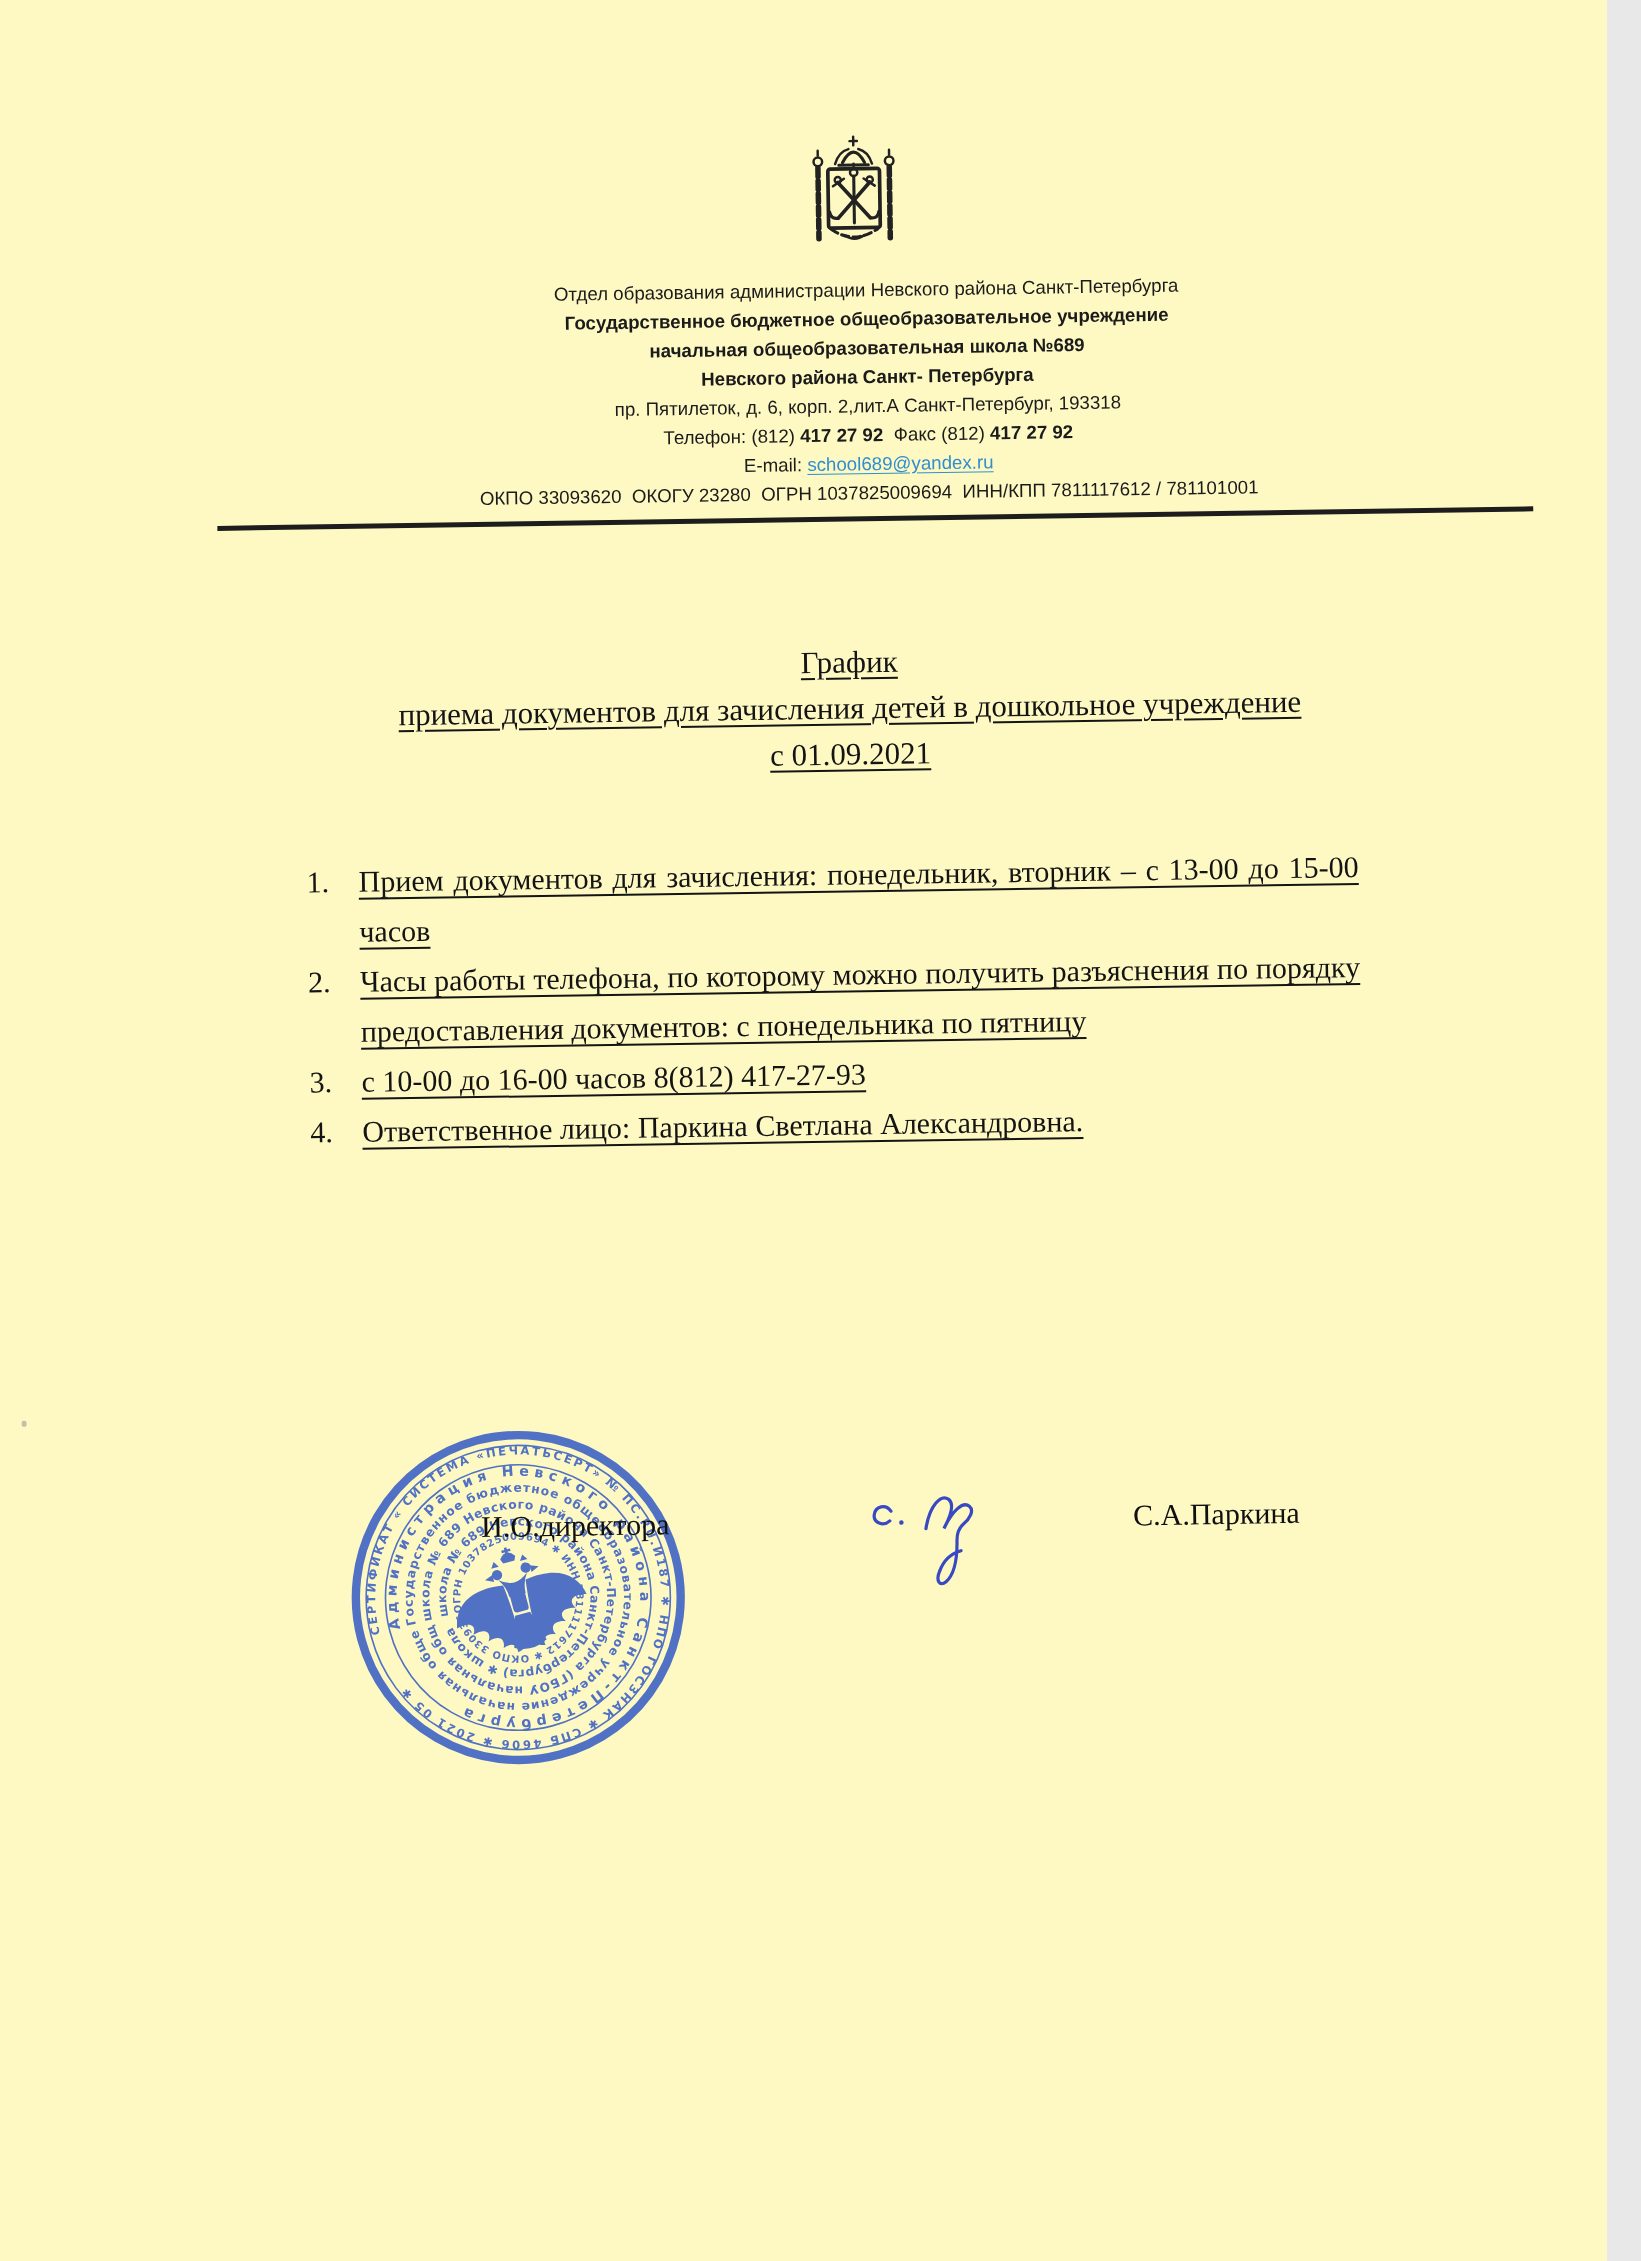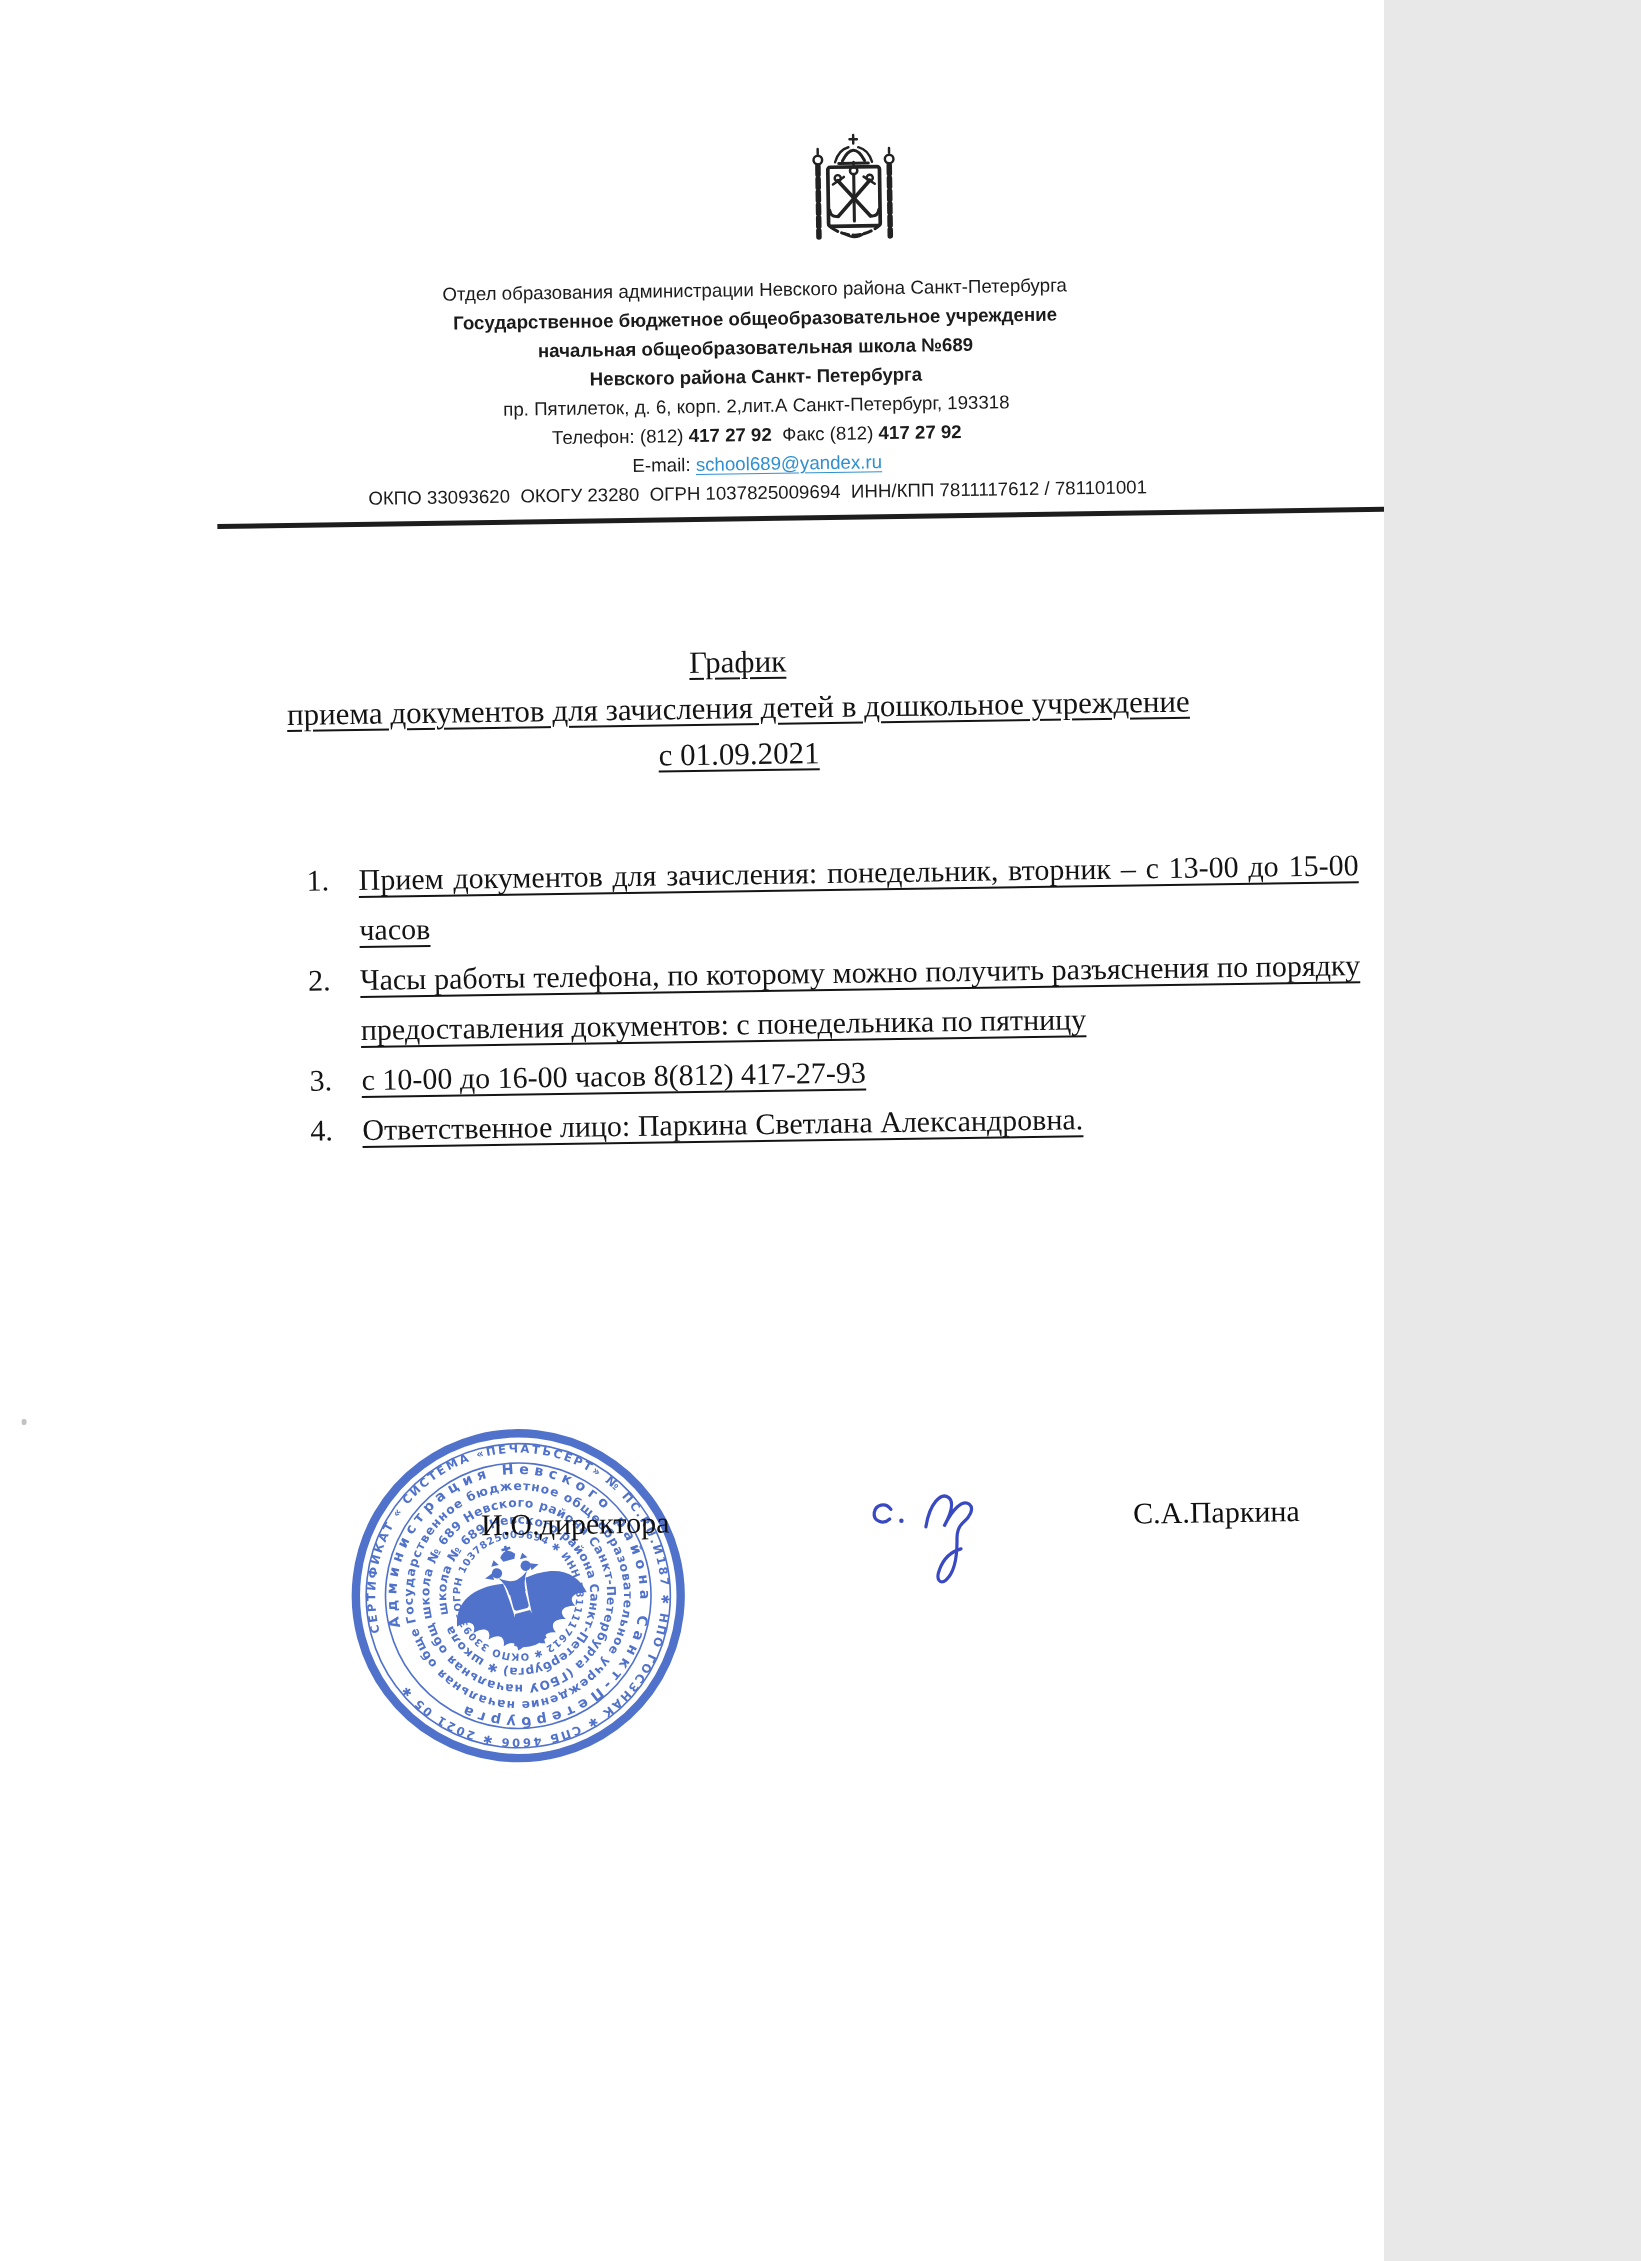--- a/index.html
+++ b/index.html
@@ -1,18 +1,18 @@
 <!DOCTYPE html>
 <html style="font-size:10.3px"><head>
 <meta charset="utf-8">
 <style>
   html,body { margin:0; padding:0; background:#e8e8e8; }
   .page {
-    position:relative; width:1384px; height:2261px;
-    background:#ffffff; overflow:hidden;
+    position:relative; width:1607px; height:2261px;
+    background:#fef9c3; overflow:hidden;
     font-family:"Liberation Sans", sans-serif;
     text-decoration:underline;
   }
   .scan { position:absolute; inset:0; transform:rotate(-0.85deg); transform-origin:55% 28%; }
 
   
   .crest { position:absolute; left:799px; top:129px; }
   .letterhead {
     position:absolute; top:275px; left:129px; right:-6.5px;
     text-align:center; color:#1b1b1b;

